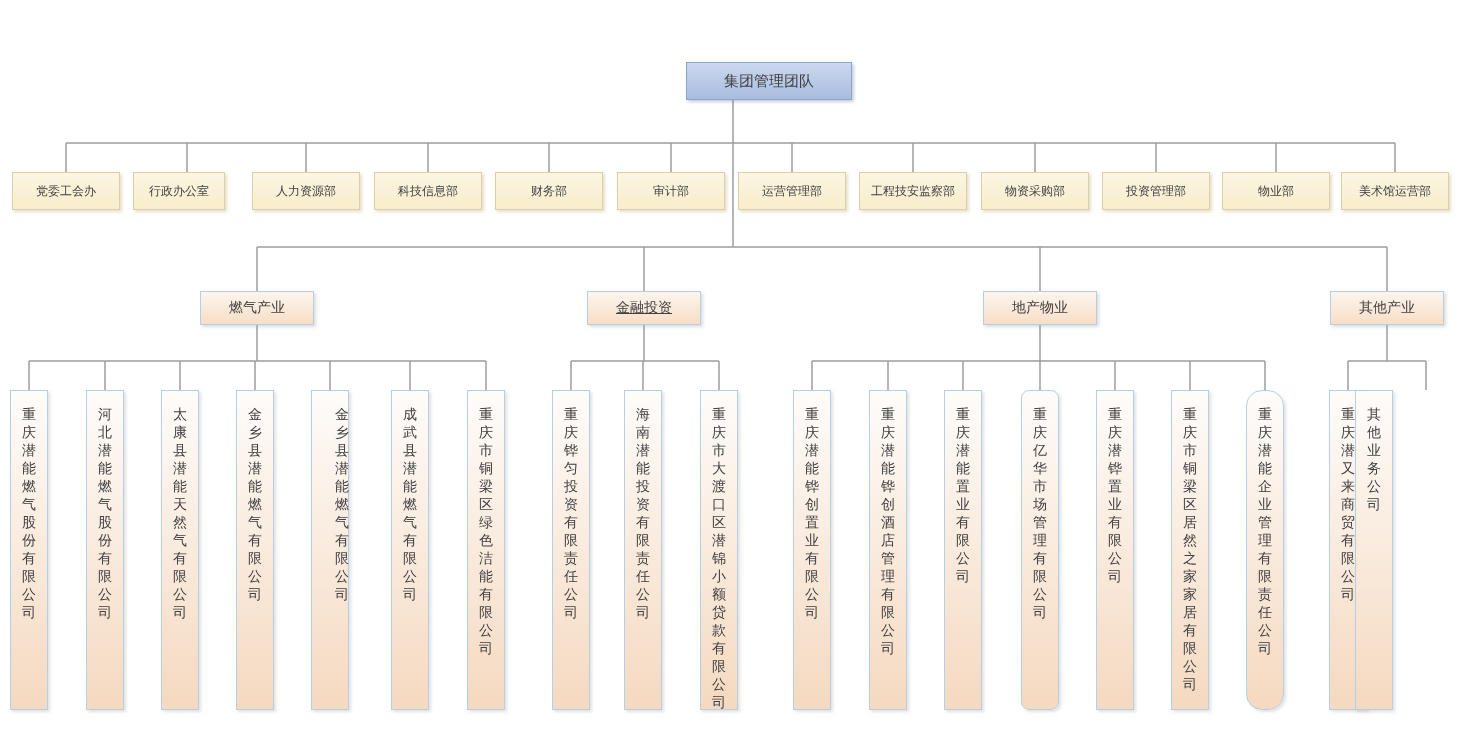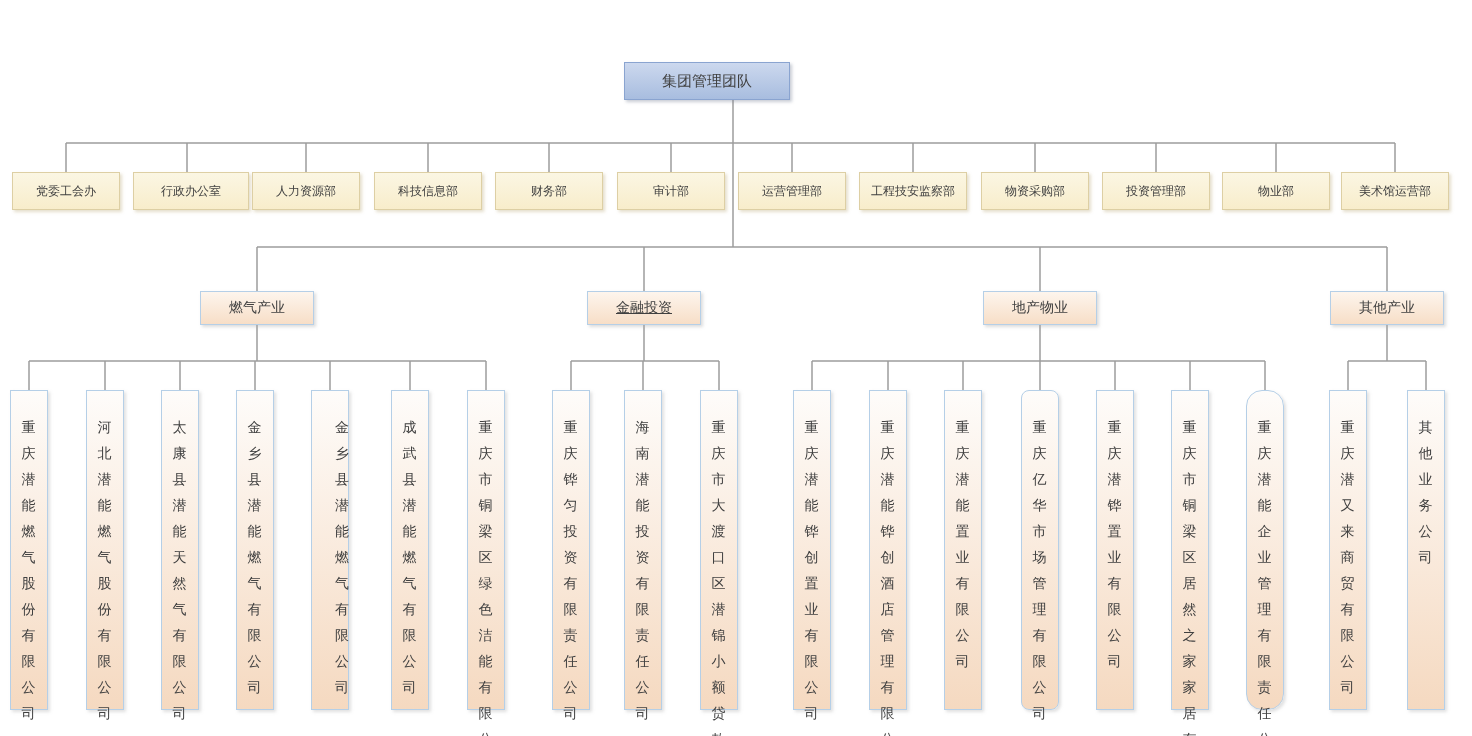--- a/index.html
+++ b/index.html
@@ -31,22 +31,22 @@
     box-shadow:2px 2px 3px rgba(170,170,170,.40);
     font-size:14px;white-space:nowrap;
   }
   .child{
     background:linear-gradient(to bottom,var(--ch1) 0%,var(--ch2) 100%);
     border:1px solid var(--chb);
     box-shadow:2px 2px 3px rgba(170,170,170,.35);
     align-items:flex-start;padding-top:10px;
   }
   .vtext{
-    display:block;width:15px;margin:13px auto;
-    word-break:break-all;line-height:26px;font-size:14px;
+    display:block;width:15px;margin:4px auto;
+    word-break:break-all;line-height:18px;font-size:14px;text-align:center;
   }
 </style>
 </head>
 <body>
 
 <div class="canvas">
   <svg id="connectors" width="1472" height="736">
       <line x1="733" y1="100" x2="733" y2="247" stroke="#9c9c9c" stroke-width="1.5"></line>
       <line x1="66" y1="143" x2="1395" y2="143" stroke="#9c9c9c" stroke-width="1.5"></line>
       <line x1="66" y1="143" x2="66" y2="172" stroke="#9c9c9c" stroke-width="1.5"></line>
@@ -88,25 +88,25 @@
       <line x1="1040" y1="361" x2="1040" y2="390" stroke="#9c9c9c" stroke-width="1.5"></line>
       <line x1="1115" y1="361" x2="1115" y2="390" stroke="#9c9c9c" stroke-width="1.5"></line>
       <line x1="1190" y1="361" x2="1190" y2="390" stroke="#9c9c9c" stroke-width="1.5"></line>
       <line x1="1265" y1="361" x2="1265" y2="390" stroke="#9c9c9c" stroke-width="1.5"></line>
       <line x1="1387" y1="325" x2="1387" y2="361" stroke="#9c9c9c" stroke-width="1.5"></line>
       <line x1="1348" y1="361" x2="1426" y2="361" stroke="#9c9c9c" stroke-width="1.5"></line>
       <line x1="1348" y1="361" x2="1348" y2="390" stroke="#9c9c9c" stroke-width="1.5"></line>
       <line x1="1426" y1="361" x2="1426" y2="390" stroke="#9c9c9c" stroke-width="1.5"></line>
     </svg>
 
-  <div class="box root" id="root-box" style="left: 624px; top: 62px; width: 166px; height: 38px;">集团管理团队</div>
+  <div class="box root" id="root-box" style="left: 686px; top: 62px; width: 166px; height: 38px;">集团管理团队</div>
 
   <div id="dept-layer">
       <div class="box dept" style="left: 12px; top: 172px; width: 108px; height: 38px;">党委工会办</div>
-      <div class="box dept" style="left: 133px; top: 172px; width: 116px; height: 38px;">行政办公室</div>
+      <div class="box dept" style="left: 133px; top: 172px; width: 92px; height: 38px;">行政办公室</div>
       <div class="box dept" style="left: 252px; top: 172px; width: 108px; height: 38px;">人力资源部</div>
       <div class="box dept" style="left: 374px; top: 172px; width: 108px; height: 38px;">科技信息部</div>
       <div class="box dept" style="left: 495px; top: 172px; width: 108px; height: 38px;">财务部</div>
       <div class="box dept" style="left: 617px; top: 172px; width: 108px; height: 38px;">审计部</div>
       <div class="box dept" style="left: 738px; top: 172px; width: 108px; height: 38px;">运营管理部</div>
       <div class="box dept" style="left: 859px; top: 172px; width: 108px; height: 38px;">工程技安监察部</div>
       <div class="box dept" style="left: 981px; top: 172px; width: 108px; height: 38px;">物资采购部</div>
       <div class="box dept" style="left: 1102px; top: 172px; width: 108px; height: 38px;">投资管理部</div>
       <div class="box dept" style="left: 1222px; top: 172px; width: 108px; height: 38px;">物业部</div>
       <div class="box dept" style="left: 1341px; top: 172px; width: 108px; height: 38px;">美术馆运营部</div>
@@ -165,17 +165,17 @@
       </div>
       <div class="box child" style="left: 1171px; top: 390px; width: 38px; height: 320px;">
         <span class="vtext">重庆市铜梁区居然之家家居有限公司</span>
       </div>
       <div class="box child" style="left: 1246px; top: 390px; width: 38px; height: 320px; border-radius: 16px;">
         <span class="vtext">重庆潜能企业管理有限责任公司</span>
       </div>
       <div class="box child" style="left: 1329px; top: 390px; width: 38px; height: 320px;">
         <span class="vtext">重庆潜又来商贸有限公司</span>
       </div>
-      <div class="box child" style="left: 1407px; top: 390px; width: 38px; height: 320px;">
+      <div class="box child" style="left: 1355px; top: 390px; width: 38px; height: 320px;">
         <span class="vtext">其他业务公司</span>
       </div>
     </div>
 </div>
 
 </body></html>

